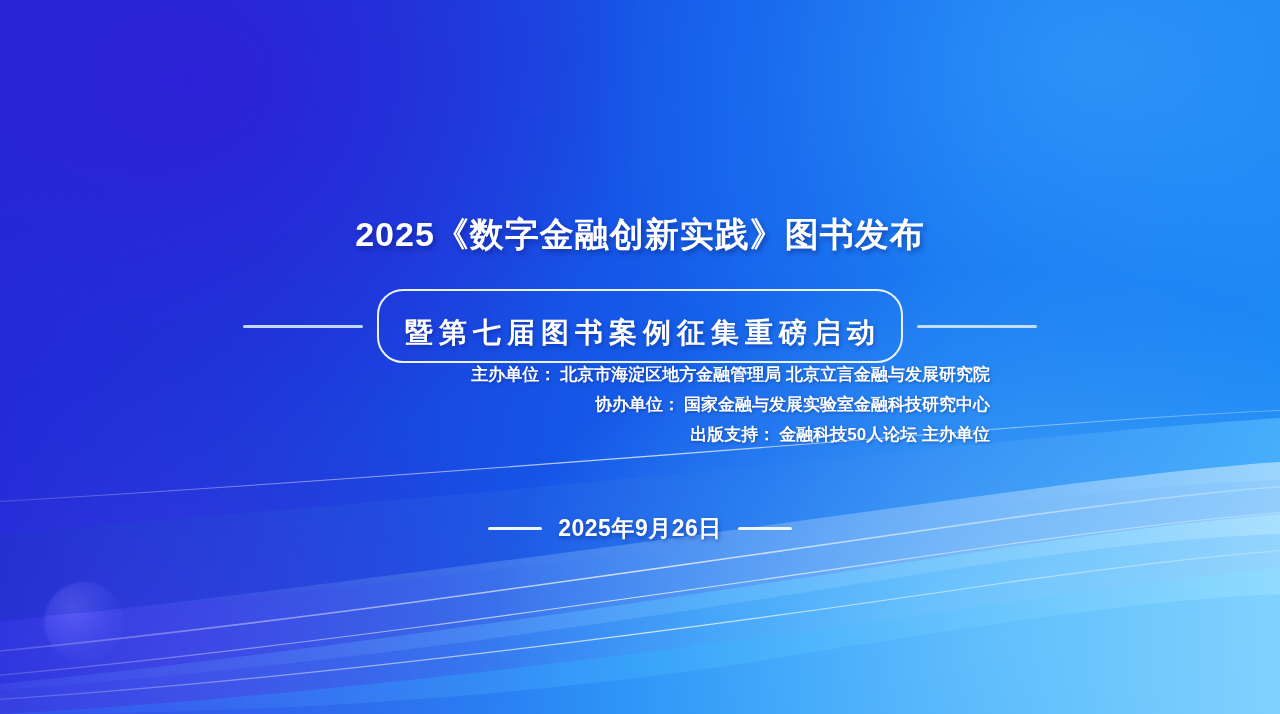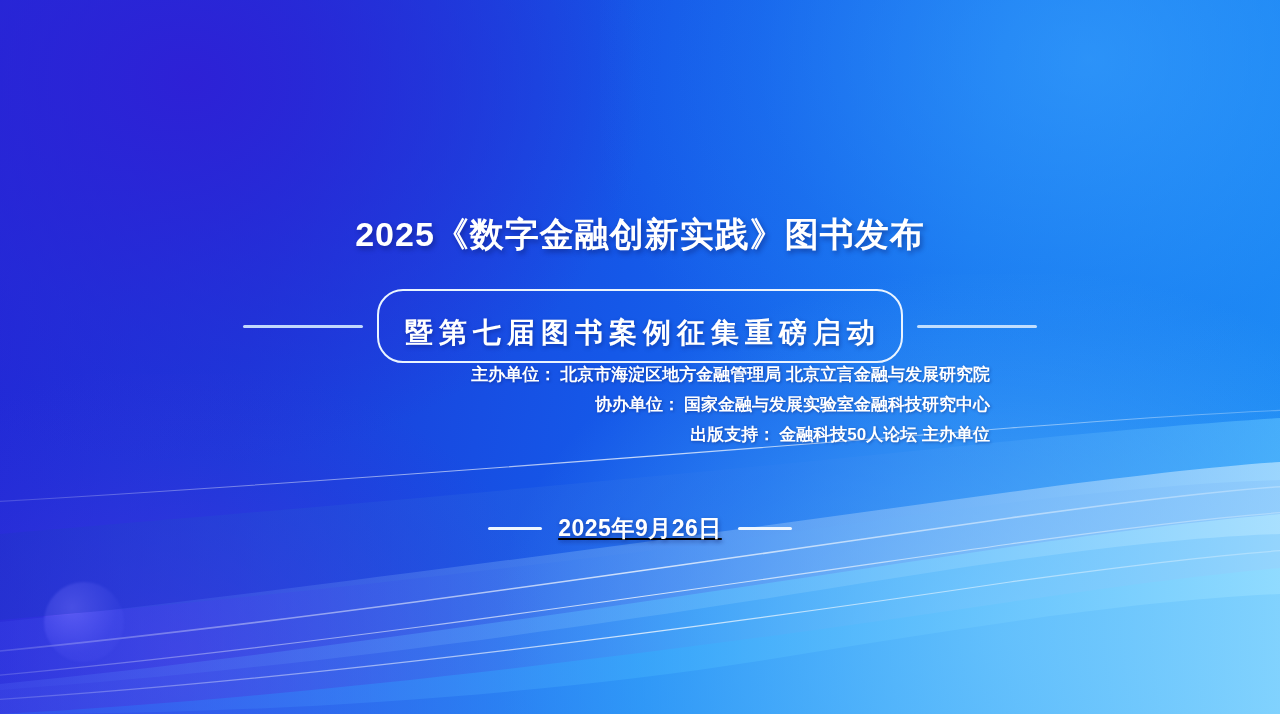--- a/index.html
+++ b/index.html
@@ -132,21 +132,20 @@
   }
   .org-line .org-label { margin-right: 4px; }
 
   .date-row {
     position: absolute;
     top: 513px; left: 0; right: 0;
     display: flex;
     align-items: center;
     justify-content: center;
     gap: 16px;
-    text-decoration: underline;
   }
   .date-rule {
     width: 54px; height: 3px;
     background: #eef6ff;
     border-radius: 2px;
   }
   .date-text {
     font-size: 23px;
     font-weight: 700;
     color: #ffffff;

